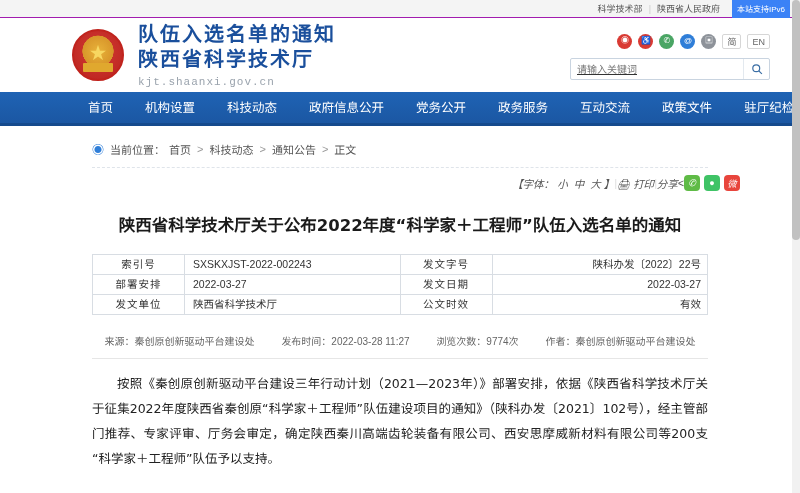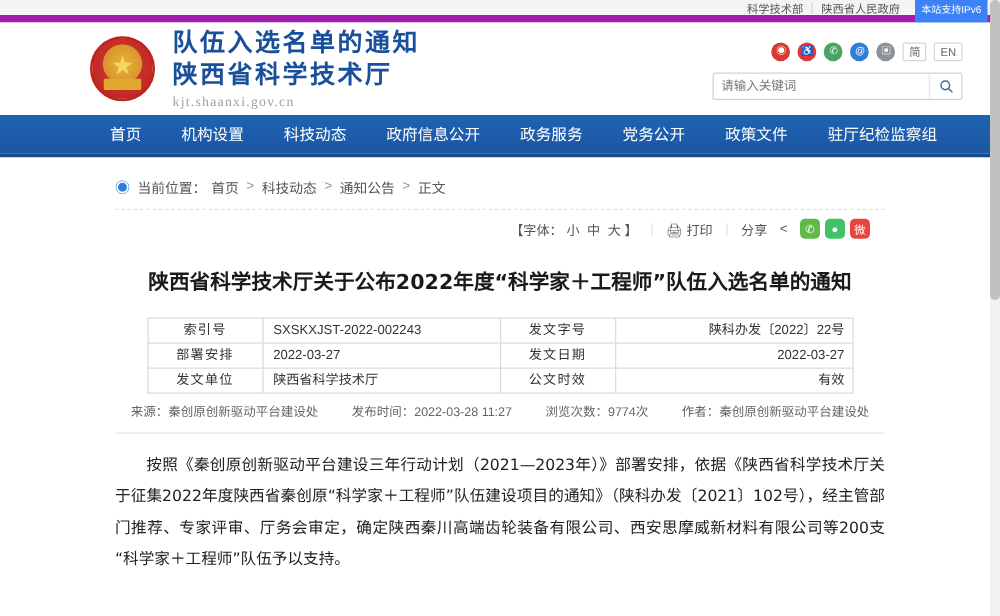--- a/index.html
+++ b/index.html
@@ -16,21 +16,21 @@
     height: 493px;
     position: relative;
     background: #fff;
     overflow: hidden;
   }
 
   
   .topbar {
     height: 18px;
     background: #f4f4f4;
-    border-bottom: 6px solid #a21caf;
+    border-bottom: 1px solid #a21caf;
     display: flex;
     justify-content: flex-end;
     align-items: center;
     padding-right: 10px;
     font-size: 9px;
     color: #555;
   }
   .topbar .tb-link { padding: 0 6px; color: #555; text-decoration: none; white-space: nowrap; }
   .topbar .tb-sep { color: #ccc; }
   .topbar .tb-ipv6 {
@@ -88,21 +88,21 @@
     color: #1a4f9c;
     font-size: 20px;
     letter-spacing: 2px;
     line-height: 25px;
   }
   .titles .t3 {
     font-size: 11px;
     color: #9aa3ad;
     letter-spacing: 1px;
     margin-top: 4px;
-    font-family: Liberation Serif, serif;
+    font-family: Liberation Mono, monospace;
   }
 
   .header-right {
     position: absolute;
     right: 30px;
     top: 14px;
     width: 200px;
   }
   .hr-icons {
     display: flex;
@@ -138,20 +138,21 @@
     background: #fff;
   }
   .searchbox {
     margin-top: 8px;
     height: 22px;
     border: 1px solid #c9d4e0;
     border-radius: 2px;
     display: flex;
     align-items: center;
     background: #fff;
+    text-decoration: underline;
   }
   .searchbox input {
     flex: 1;
     border: none;
     outline: none;
     font-size: 10px;
     padding: 0 6px;
     color: #888;
     background: transparent;
     height: 20px;
@@ -200,28 +201,28 @@
   }
   .crumb .pin {
     color: #2f7ed8;
     font-size: 12px;
     margin-right: 2px;
   }
   .crumb a { color: #555; text-decoration: none; }
   .crumb .sep { color: #999; padding: 0 2px; }
 
   .toolsrow {
-    margin: 0 104px;
+    margin: 0 60px;
     height: 30px;
     display: flex;
     align-items: center;
     justify-content: flex-end;
-    gap: 10px;
     font-size: 10.5px;
     color: #555;
+    font-style: italic;
   }
   .toolsrow .fs-group { color: #555; }
   .toolsrow .fs-group b { font-weight: normal; padding: 0 3px; cursor: pointer; }
   .toolsrow .divider { color: #ddd; }
   .toolsrow .print { cursor: pointer; color: #555; }
   .share-dots { display: inline-flex; align-items: center; gap: 4px; }
   .share-dots .sd {
     width: 16px; height: 16px; border-radius: 4px;
     display: inline-flex; align-items: center; justify-content: center;
     color: #fff; font-size: 9px;
@@ -237,21 +238,21 @@
     font-weight: bold;
     color: #1a1a1a;
     line-height: 28px;
     padding: 8px 0 14px 0;
     font-family: "DejaVu Sans", "Liberation Sans", sans-serif;
   }
 
   
   .meta-table {
     margin: 0 auto;
-    width: 565px;
+    width: 616px;
     border-collapse: collapse;
     font-size: 10.5px;
     color: #333;
     table-layout: fixed;
   }
   .meta-table td {
     border: 1px solid #d8dde3;
     height: 19px;
     padding: 2px 6px;
     line-height: 15px;
@@ -261,21 +262,21 @@
     color: #333;
     background: #fff;
     width: 92px;
     letter-spacing: 1px;
   }
   .meta-table td.val { padding-left: 8px; }
   .meta-table td.val-c { text-align: right; }
 
   .source-line {
     width: 616px;
-    margin: 6px auto 0 auto;
+    margin: 18px auto 0 auto;
     text-align: center;
     font-size: 10px;
     color: #666;
     border-bottom: 1px solid #e6e6e6;
     padding-bottom: 10px;
   }
   .source-line span { padding: 0 12px; }
 
   
   .body-text {
@@ -347,22 +348,23 @@
         </div>
       </div>
     </div>
   </div>
 
   <div class="nav">
     <div class="nav-item">首页</div>
     <div class="nav-item">机构设置</div>
     <div class="nav-item">科技动态</div>
     <div class="nav-item">政府信息公开</div>
+    <div class="nav-item">党务公开</div>
     <div class="nav-item">政务服务</div>
-    <div class="nav-item">党务公开</div>
+    <div class="nav-item">互动交流</div>
     <div class="nav-item">政策文件</div>
     <div class="nav-item">驻厅纪检监察组</div>
   </div>
 
   <div class="content">
 
     <div class="crumb">
       <span class="pin">◉</span>
       <span>当前位置：</span>
       <a href="#">首页</a>

